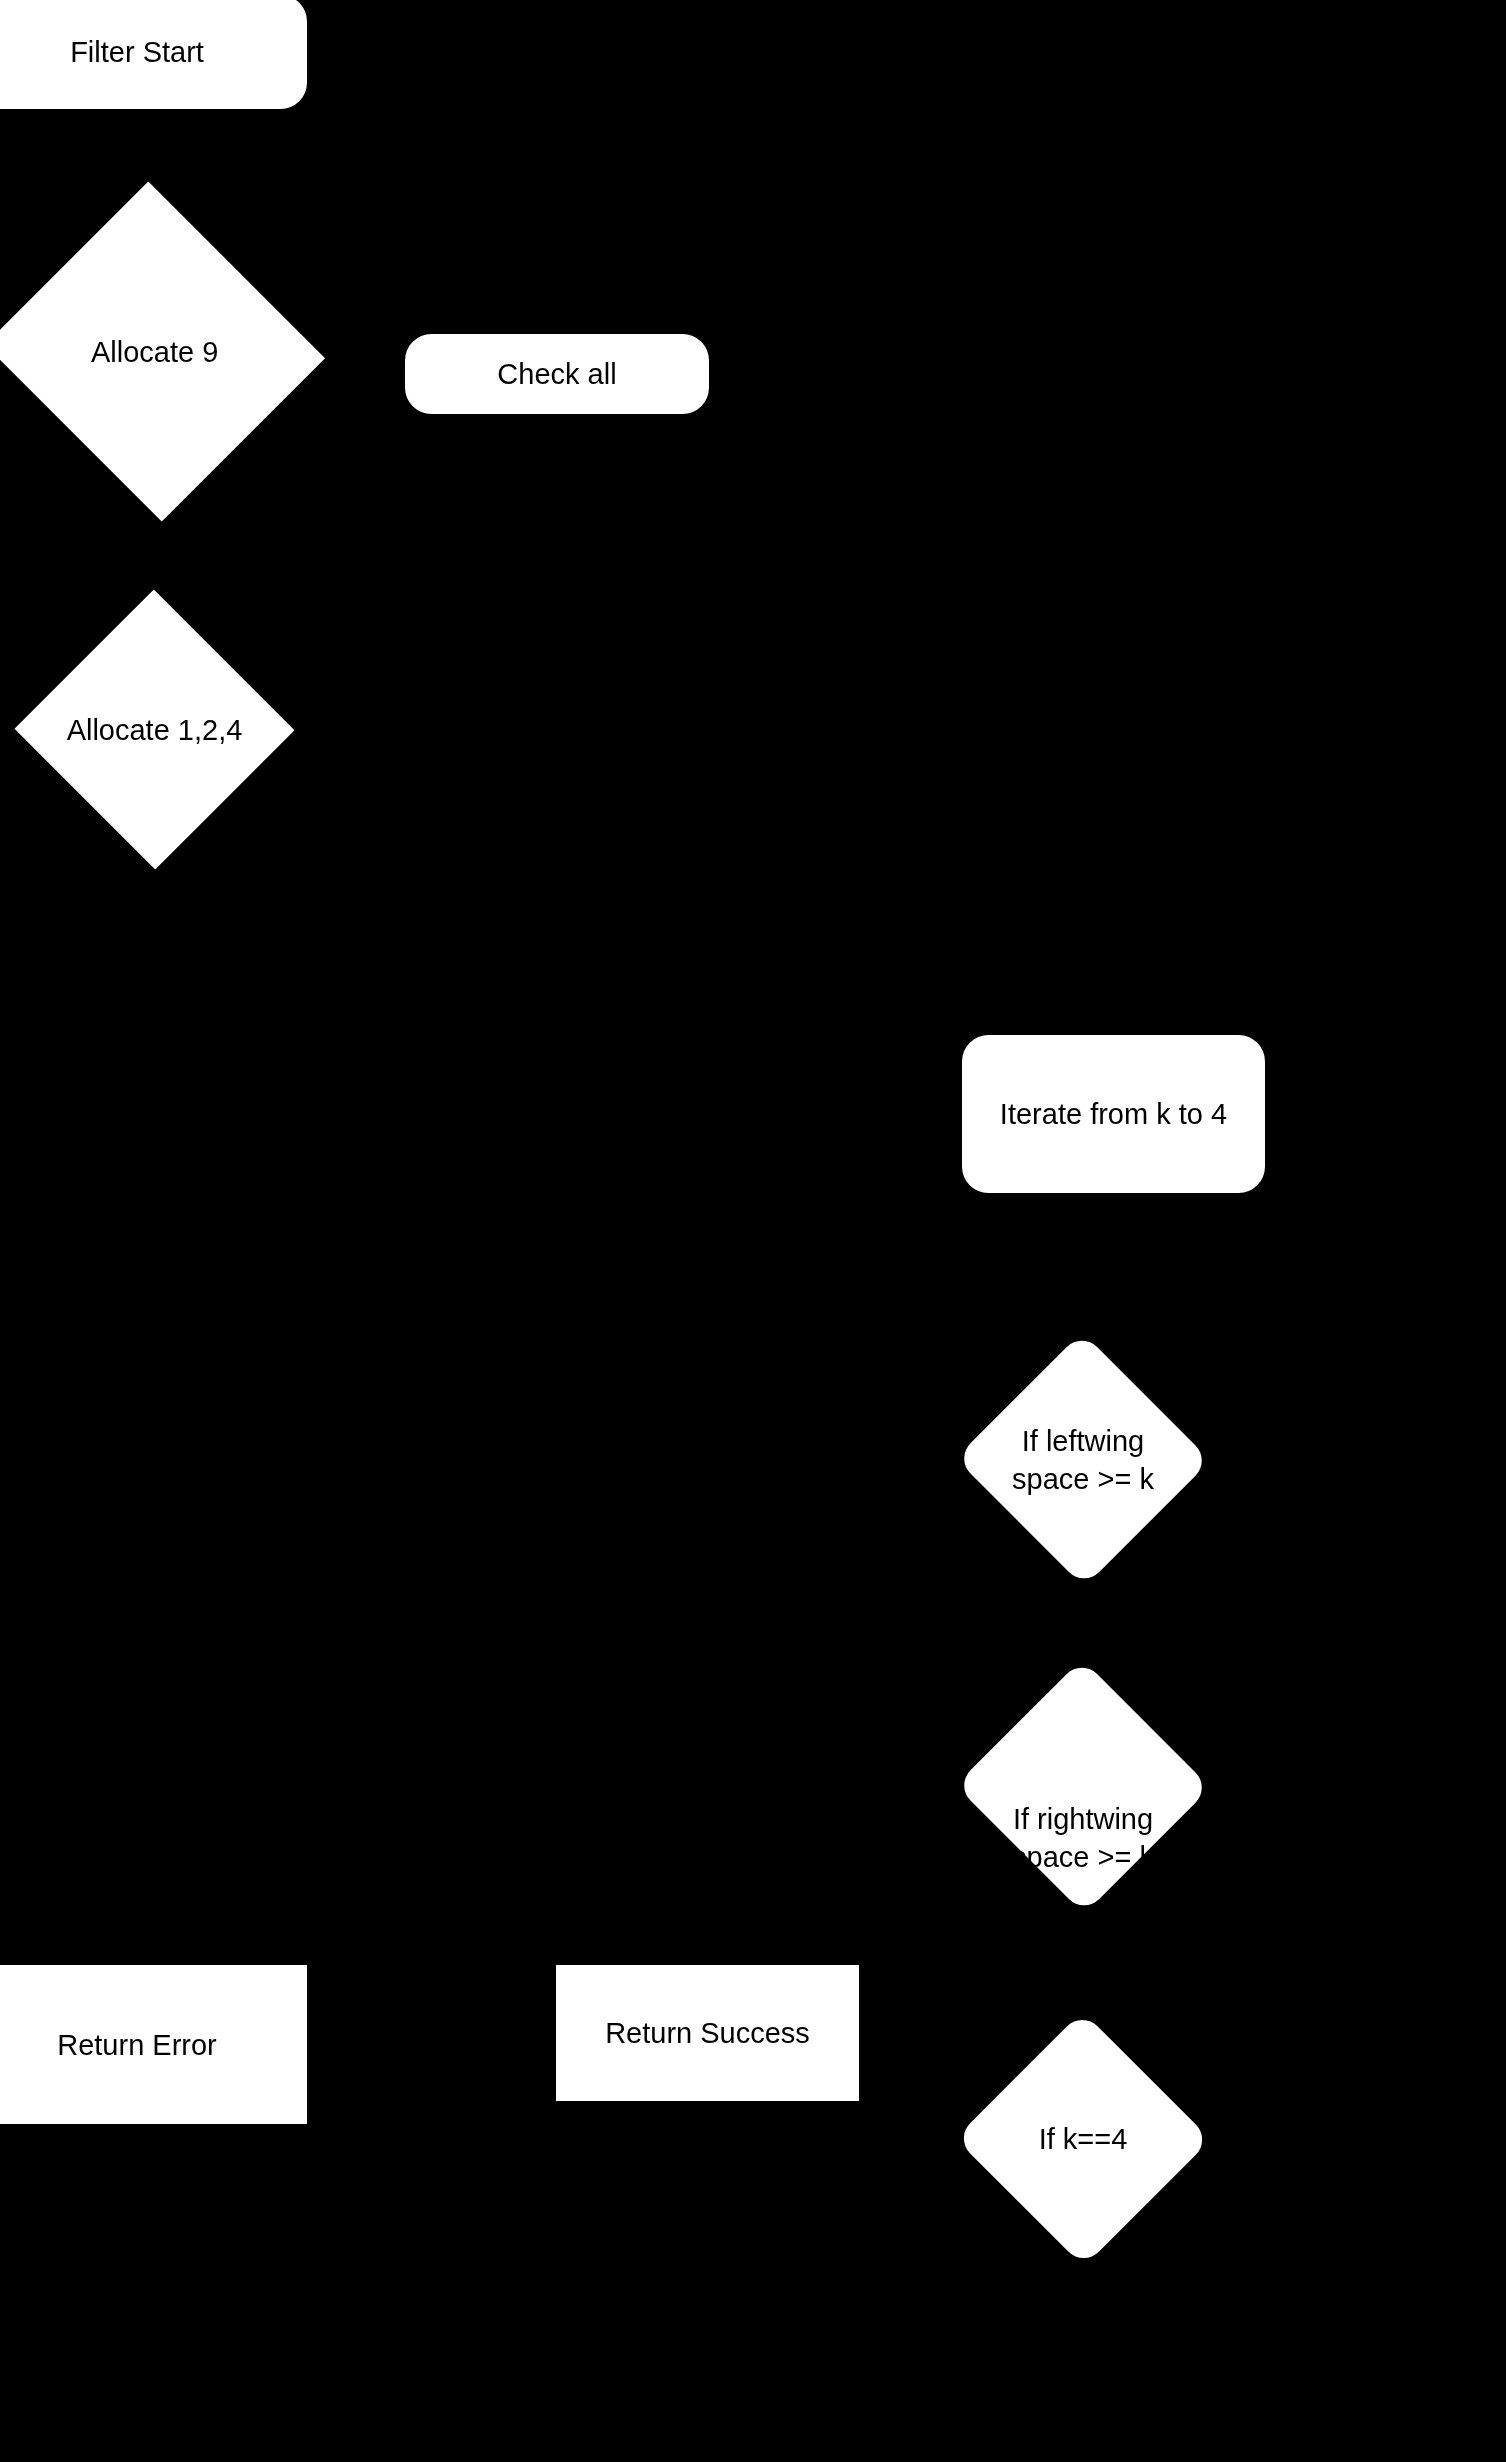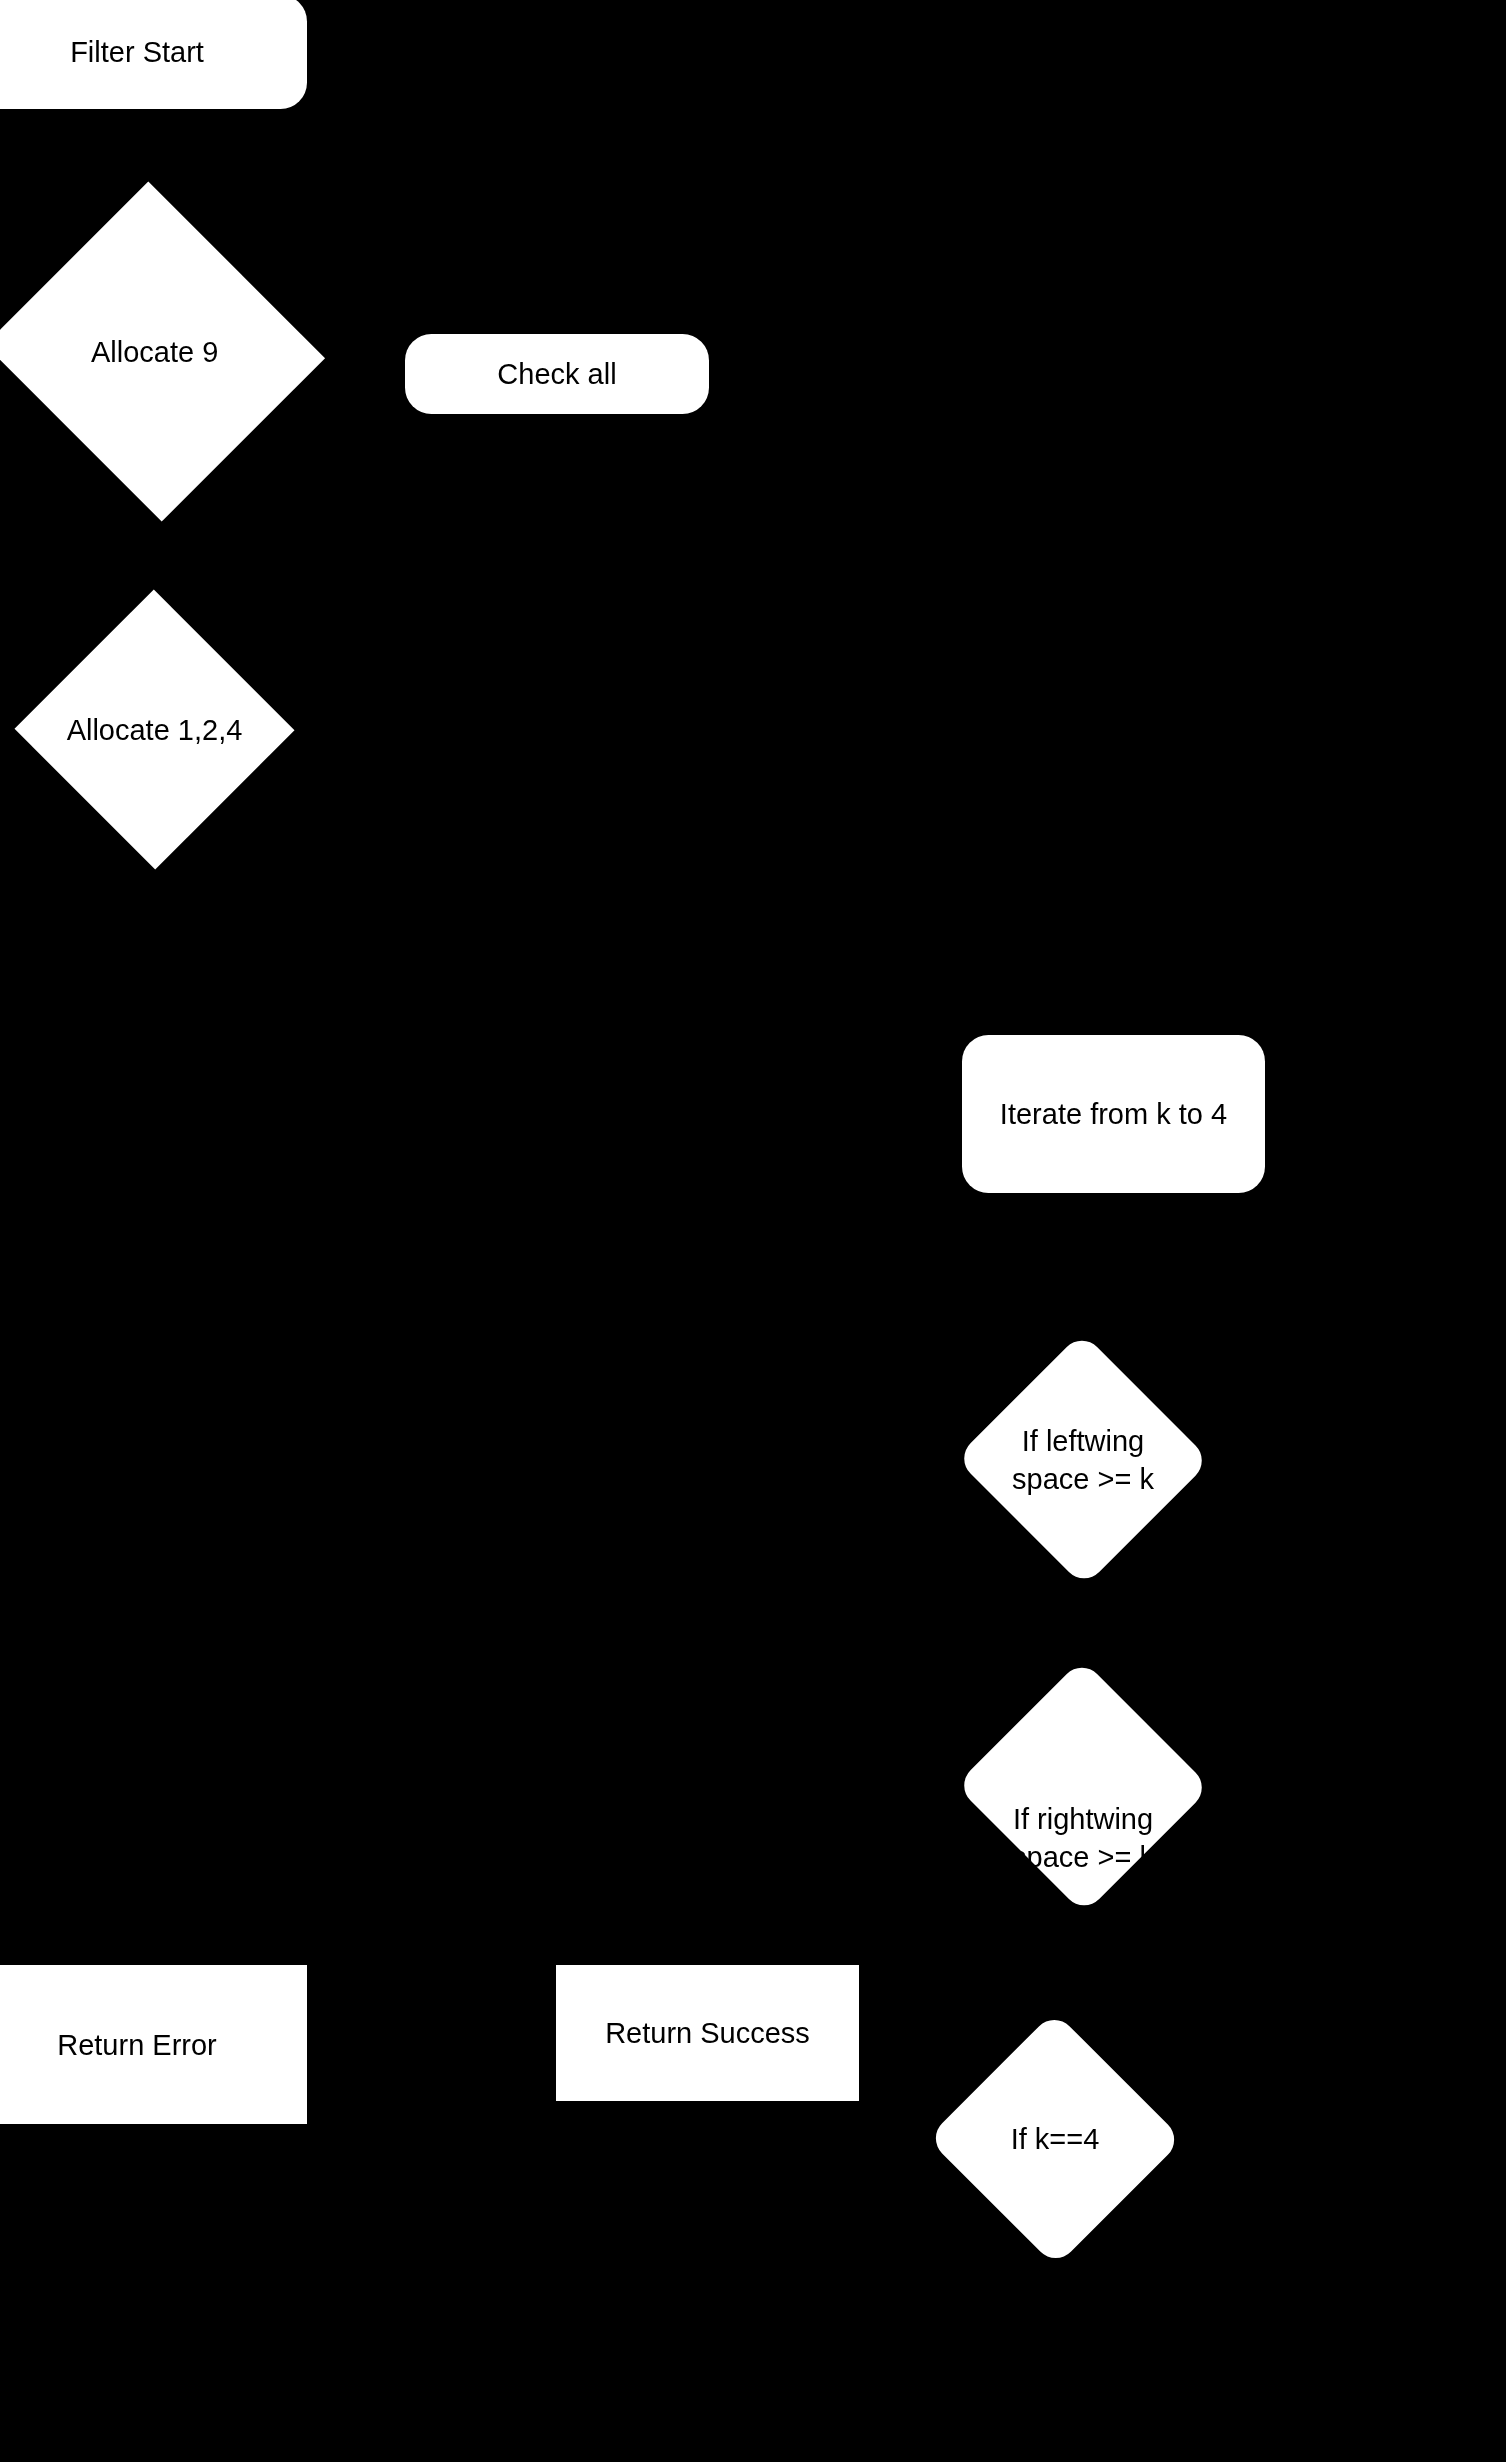--- a/index.html
+++ b/index.html
@@ -94,15 +94,15 @@
     <div class="node decision" style="left: 29.6px; top: 236px; width: 250px; height: 231px;"><div class="shape"></div><span class="label">Allocate 9</span></div>
     <div class="node process" style="left: 405px; top: 294px; width: 304px; height: 80px; margin-top: 40px;"><span class="label">Check all</span></div>
     <div class="node decision" style="left: 55px; top: 631px; width: 199px; height: 197px;"><div class="shape"></div><span class="label">Allocate 1,2,4</span></div>
     <div class="node process" style="left: 934px; top: 1035px; width: 303px; height: 158px; margin-left: 28px;"><span class="label">Iterate from k to 4</span></div>
     <div class="node decision soft" style="left: 992px; top: 1370px; width: 182px; height: 179px;"><div class="shape"></div><span class="label">If leftwing
 space &gt;= k</span></div>
     <div class="node decision soft" style="left: 992px; top: 1697px; width: 182px; height: 179px; align-items: flex-end;"><div class="shape"></div><span class="label">If rightwing
 space &gt;= k</span></div>
     <div class="node rect" style="left: -33px; top: 1965px; width: 340px; height: 159px;"><span class="label">Return Error</span></div>
     <div class="node rect" style="left: 556px; top: 1965px; width: 303px; height: 136px;"><span class="label">Return Success</span></div>
-    <div class="node decision soft" style="left: 964px; top: 2049px; width: 182px; height: 180px; align-items: center;"><div class="shape"></div><span class="label">If k==4</span></div>
+    <div class="node decision soft" style="left: 992px; top: 2049px; width: 182px; height: 180px; align-items: center;"><div class="shape"></div><span class="label">If k==4</span></div>
   </div>
 
 
 </body></html>

